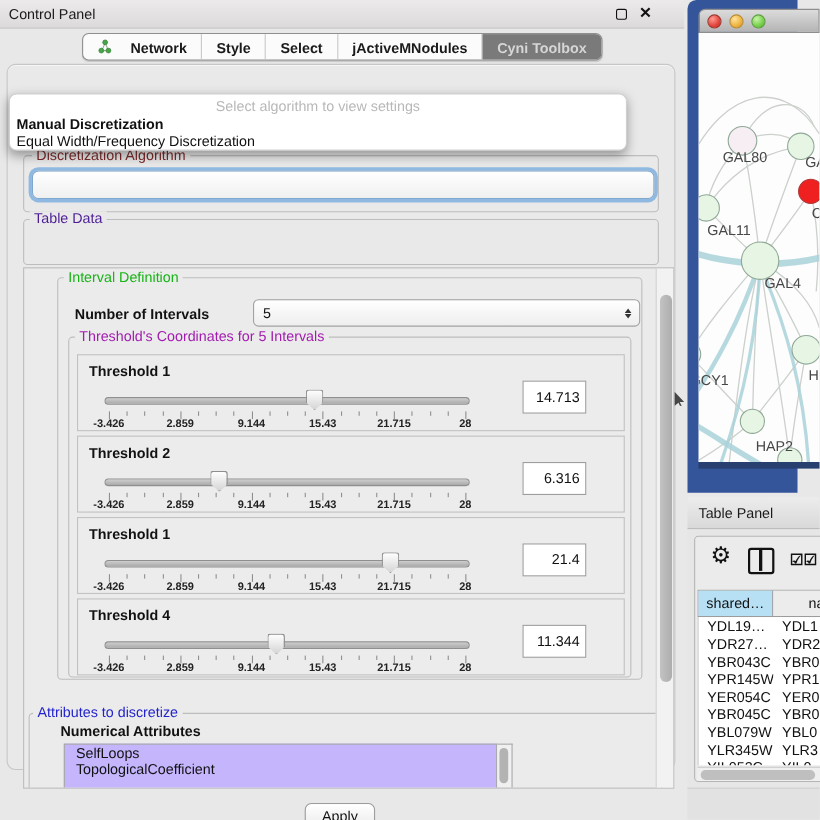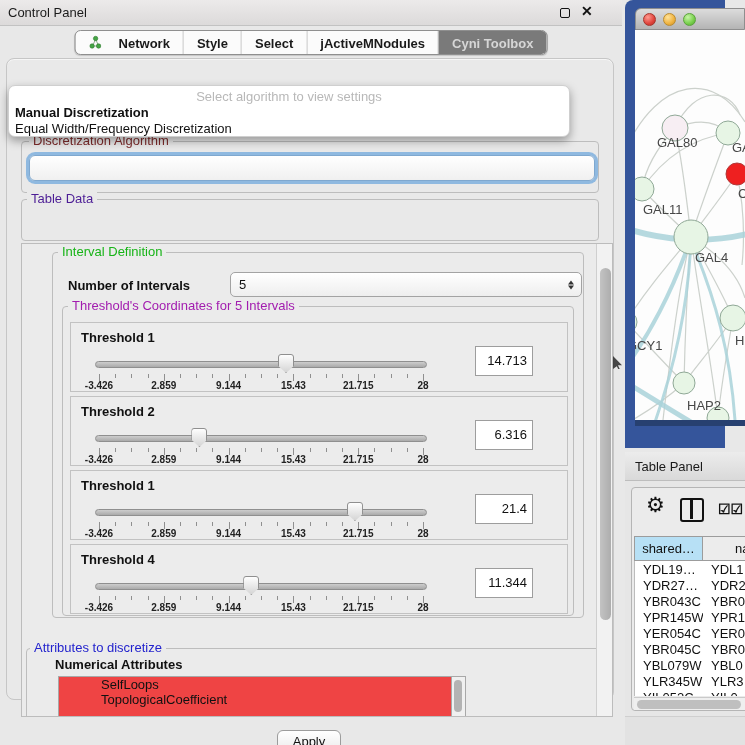--- a/index.html
+++ b/index.html
@@ -92,21 +92,21 @@
   .tick-label { position:absolute; top:57px; transform:translateX(-50%);
     font-size:10px; font-weight:bold; color:#222; white-space:nowrap; }
   .value-box { position:absolute; left:404px; top:23px; width:58px; height:30px;
     background:#ffffff; border:1px solid #9d9d9d; text-align:right;
     padding:6px 5px 0 0; }
 
   #attr-group  { left:4px; top:404px; width:576px; height:90px; }
   #attr-legend { left:8px; top:397px; color:#2323cd; background:#ebebeb; }
   #attr-subtitle { position:absolute; left:33px; top:413px; font-weight:bold; }
   #attr-list { position:absolute; left:36px; top:432px; width:394px; height:56px;
-    background:#ef4444; border:1px solid #a8a8a8; overflow:hidden;padding-left:32px; }
+    background:#c4b5fd; border:1px solid #a8a8a8; overflow:hidden; }
   .attr-item { padding-left:10px; line-height:15px; white-space:nowrap; }
   #attr-vscroll { position:absolute; left:430px; top:432px; width:14px; height:41px;
     background:#f0f0f0; border:1px solid #a8a8a8; border-left:none; }
   #attr-vscroll .thumb { position:absolute; left:2px; top:3px; width:8px; height:32px;
     background:#b3b3b3; border-radius:5px; }
 
   #apply-button { position:absolute; left:270px; top:671px; width:64px; height:22px;
     background:linear-gradient(#ffffff,#ececec); border:1px solid #9c9c9c; border-radius:6px;
     text-align:center; padding-top:3px; }
 

